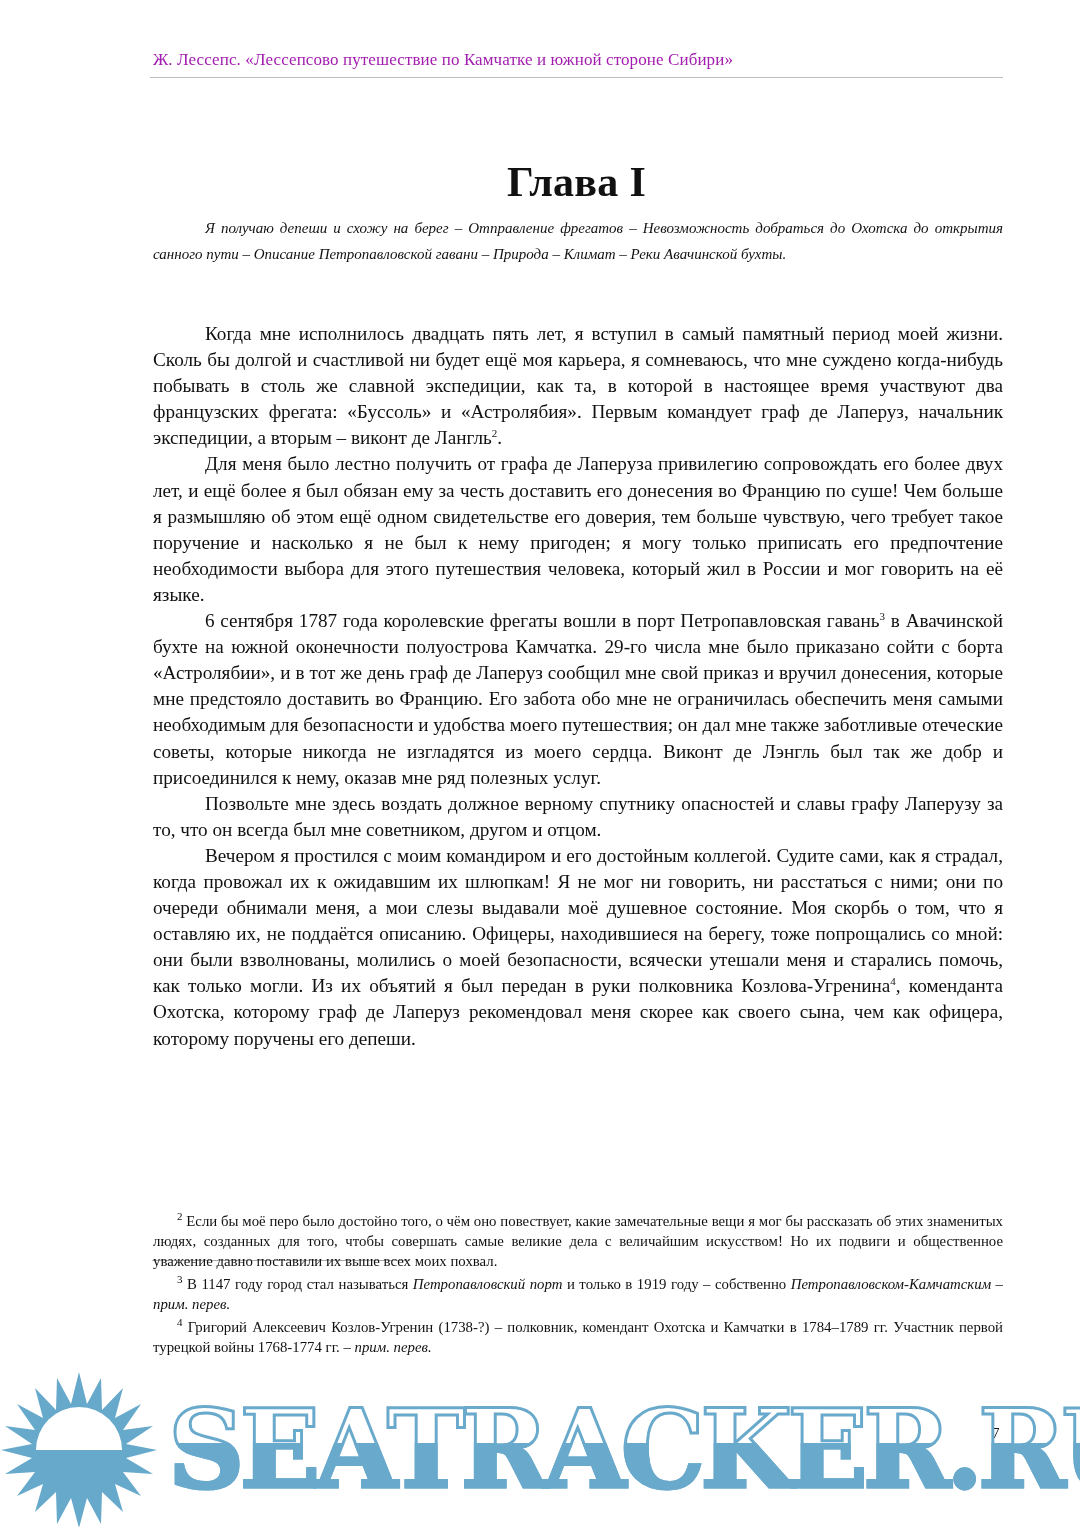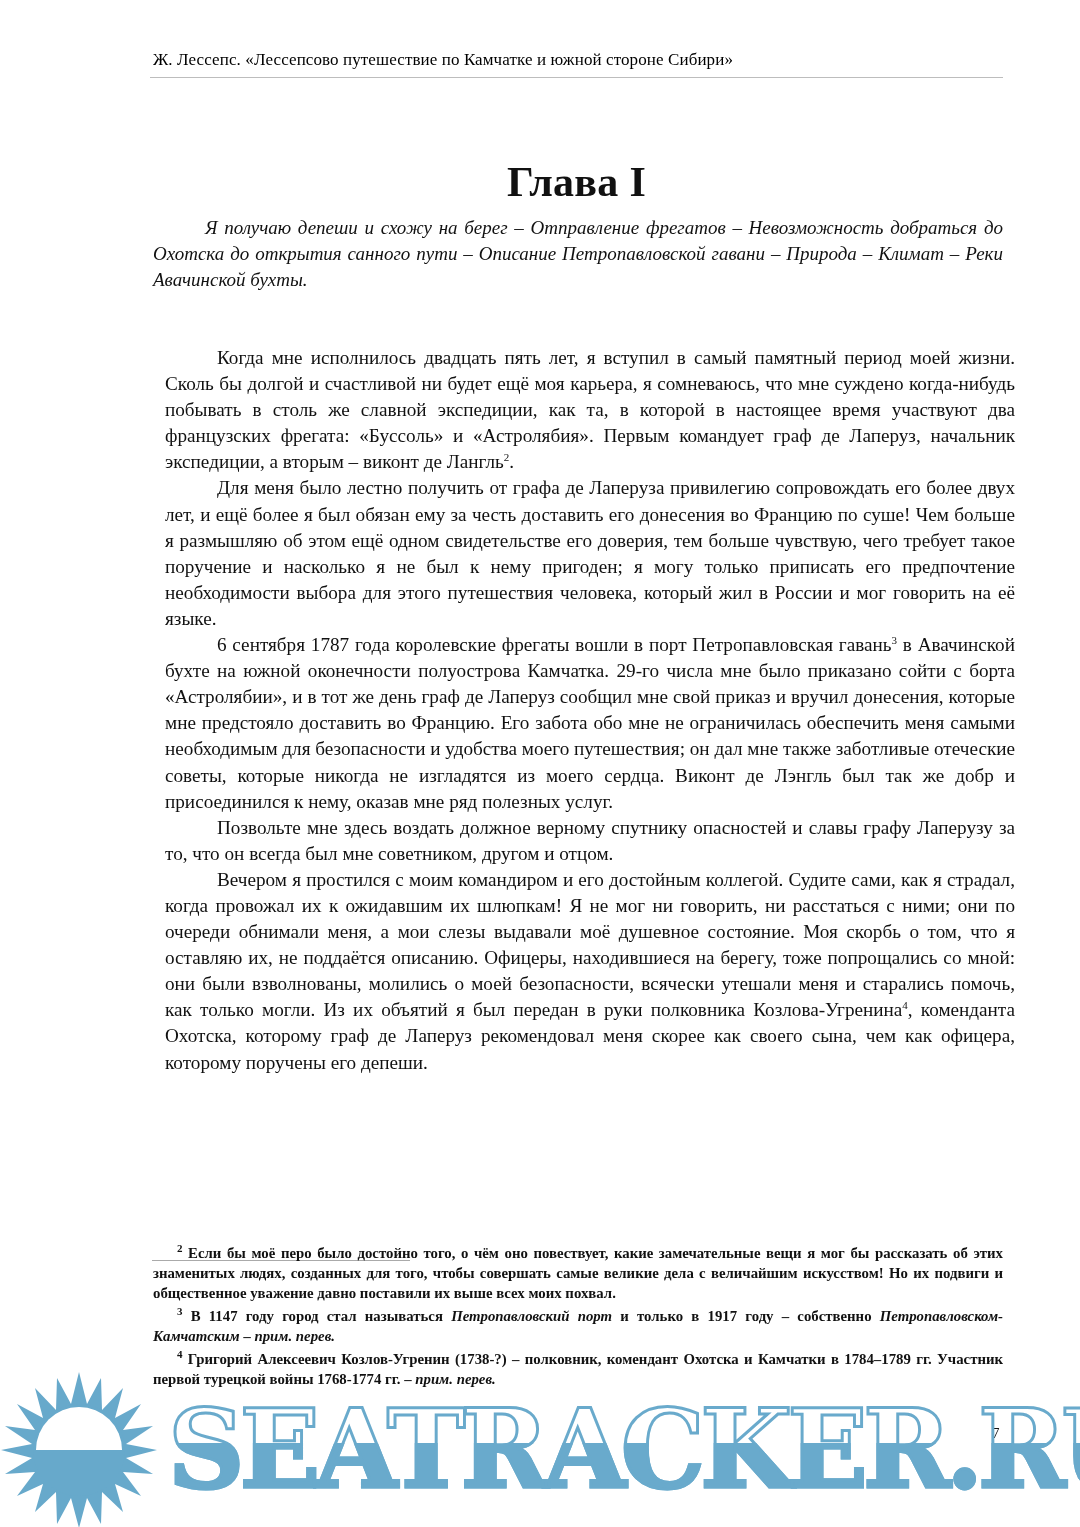--- a/index.html
+++ b/index.html
@@ -1,31 +1,31 @@
 <!DOCTYPE html>
 <html><head>
   <meta charset="utf-8">
   <style>
     html, body { margin: 0; padding: 0; background: #ffffff; }
     body { width: 1080px; height: 1527px; position: relative; overflow: hidden;
            font-family: "Liberation Serif", "DejaVu Serif", serif; color: #111; }
     .header { position: absolute; left: 153px; top: 50px; width: 850px;
-              font-size: 17px; color: #000000; letter-spacing: 0.1px; }
+              font-size: 17px; color: #a21caf; letter-spacing: 0.1px; }
     .header-rule { position: absolute; left: 150px; top: 77px; width: 853px; height: 1px; background: #bdbdbd; }
     .chapter-title { position: absolute; left: 150px; top: 158px; width: 853px; text-align: center;
                      font-size: 42px; font-weight: bold; letter-spacing: 0.3px; }
     .summary { position: absolute; left: 153px; top: 215px; width: 850px; font-style: italic;
-               font-size: 19px; line-height: 26px; text-align: justify; text-indent: 52px; }
-    .body { position: absolute; left: 165px; top: 321px; width: 850px; font-size: 19.2px;
-            line-height: 26.1px; text-align: justify; margin-top: 24px; }
+               font-size: 15px; line-height: 26px; text-align: justify; text-indent: 52px; }
+    .body { position: absolute; left: 153px; top: 321px; width: 850px; font-size: 19.2px;
+            line-height: 26.1px; text-align: justify; }
     .body p { margin: 0; text-indent: 52px; }
     sup { font-size: 11px; line-height: 0; vertical-align: 7px; }
     .fn-rule { position: absolute; left: 152px; top: 1260px; width: 258px; height: 1px; background: #aaaaaa; }
-    .footnotes { position: absolute; left: 153px; top: 1243px; width: 850px; font-size: 14.8px;
-                 line-height: 20px; text-align: justify; font-weight: bold; }
+    .footnotes { position: absolute; left: 153px; top: 1211px; width: 850px; font-size: 14.8px;
+                 line-height: 20px; text-align: justify; }
     .footnotes p { margin: 0 0 3px 0; text-indent: 24px; }
     .footnotes sup { font-size: 11px; vertical-align: 6px; }
     .page-num { position: absolute; left: 992px; top: 1425px; font-size: 15px; }
     .watermark { position: absolute; left: 0; top: 1372px; width: 1080px; height: 155px; pointer-events: none; }
     .wm-text { position: absolute; left: 168px; top: 1395px; font-family: "DejaVu Serif", serif;
                font-weight: bold; font-size: 108px; letter-spacing: -5px; line-height: 1;
                color: transparent; -webkit-text-stroke: 3px #67a9cb;
                background: linear-gradient(to bottom, rgba(255,255,255,0) 0%, rgba(255,255,255,0) 44%, #67a9cb 44%, #67a9cb 100%);
                -webkit-background-clip: text; background-clip: text; opacity: 0.98; transform: scaleX(0.98); transform-origin: left; }
   </style>
@@ -44,21 +44,21 @@
   <p>Для меня было лестно получить от графа де Лаперуза привилегию сопровождать его более двух лет, и ещё более я был обязан ему за честь доставить его донесения во Францию по суше! Чем больше я размышляю об этом ещё одном свидетельстве его доверия, тем больше чувствую, чего требует такое поручение и насколько я не был к нему пригоден; я могу только приписать его предпочтение необходимости выбора для этого путешествия человека, который жил в России и мог говорить на её языке.</p>
   <p><span>6 сентября 1787 года королевские фрегаты вошли в порт Петропавловская гавань</span><sup>3</sup><span> в Авачинской бухте на южной оконечности полуострова Камчатка. 29-го числа мне было приказано сойти с борта «Астролябии», и в тот же день граф де Лаперуз сообщил мне свой приказ и вручил донесения, которые мне предстояло доставить во Францию. Его забота обо мне не ограничилась обеспечить меня самыми необходимым для безопасности и удобства моего путешествия; он дал мне также заботливые отеческие советы, которые никогда не изгладятся из моего сердца. Виконт де Лэнгль был так же добр и присоединился к нему, оказав мне ряд полезных услуг.</span></p>
   <p>Позвольте мне здесь воздать должное верному спутнику опасностей и славы графу Лаперузу за то, что он всегда был мне советником, другом и отцом.</p>
   <p><span>Вечером я простился с моим командиром и его достойным коллегой. Судите сами, как я страдал, когда провожал их к ожидавшим их шлюпкам! Я не мог ни говорить, ни расстаться с ними; они по очереди обнимали меня, а мои слезы выдавали моё душевное состояние. Моя скорбь о том, что я оставляю их, не поддаётся описанию. Офицеры, находившиеся на берегу, тоже попрощались со мной: они были взволнованы, молились о моей безопасности, всячески утешали меня и старались помочь, как только могли. Из их объятий я был передан в руки полковника Козлова-Угренина</span><sup>4</sup><span>, коменданта Охотска, которому граф де Лаперуз рекомендовал меня скорее как своего сына, чем как офицера, которому поручены его депеши.</span></p>
 </div>
 
 <div class="fn-rule"></div>
 
 <div class="footnotes">
   <p><sup>2</sup> <span>Если бы моё перо было достойно того, о чём оно повествует, какие замечательные вещи я мог бы рассказать об этих знаменитых людях, созданных для того, чтобы совершать самые великие дела с величайшим искусством! Но их подвиги и общественное уважение давно поставили их выше всех моих похвал.</span></p>
-  <p><sup>3</sup> <span>В 1147 году город стал называться </span><em>Петропавловский порт</em><span> и только в 1917 году – собственно </span><em>Петропавловском-Камчатским – прим. перев.</em></p>
+  <p><sup>3</sup> <span>В 1147 году город стал называться </span><em>Петропавловский порт</em><span> и только в 1919 году – собственно </span><em>Петропавловском-Камчатским – прим. перев.</em></p>
   <p><sup>4</sup> <span>Григорий Алексеевич Козлов-Угренин (1738-?) – полковник, комендант Охотска и Камчатки в 1784–1789 гг. Участник первой турецкой войны 1768-1774 гг. – </span><em>прим. перев.</em></p>
 </div>
 
 <div class="page-num">7</div>
 
 <svg class="watermark" viewBox="0 0 1080 155" xmlns="http://www.w3.org/2000/svg">
   <g transform="translate(79,78)">
     <polygon fill="#67a9cb" points="0,-78 8,-46 22,-72 23,-40 44,-62 36,-32 62,-46 44,-20 74,-24 47,-6 78,0 47,8 74,24 44,22 62,46 36,34 44,62 23,42 22,74 8,48 0,78 -8,48 -22,74 -23,42 -44,62 -36,34 -62,46 -44,22 -74,24 -47,8 -78,0 -47,-6 -74,-24 -44,-20 -62,-46 -36,-32 -44,-62 -23,-40 -22,-72 -8,-46"></polygon>
     <circle cx="0" cy="0" r="46" fill="#67a9cb"></circle>
     <path d="M -43,0 A 43 43 0 0 1 43,0 Z" fill="#ffffff"></path>

